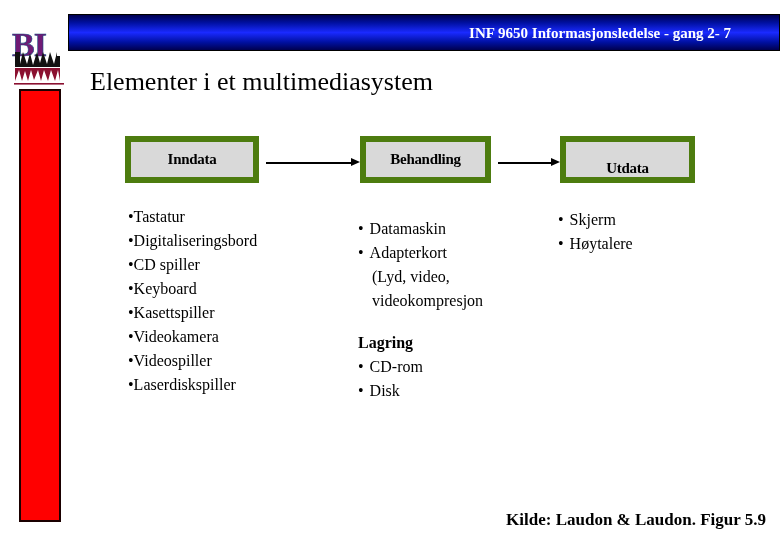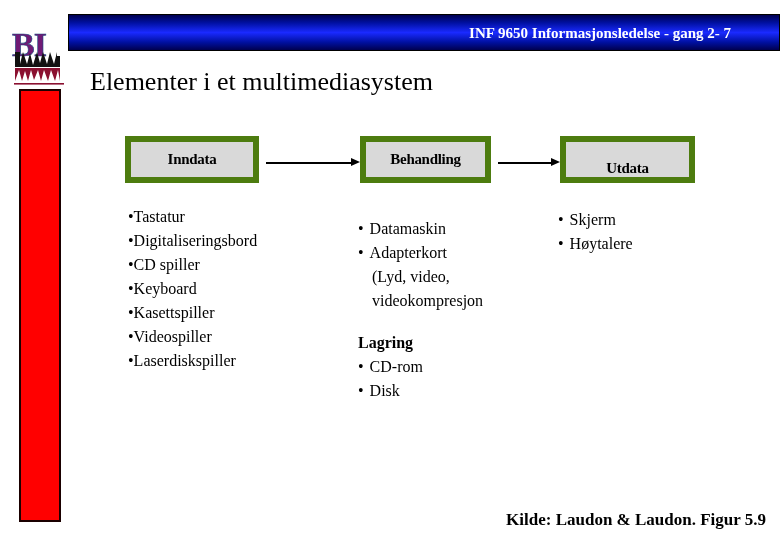--- a/index.html
+++ b/index.html
@@ -242,20 +242,21 @@
 <div class="flow-box" id="box-utdata">
   <span class="flow-box-label">Utdata</span>
 </div>
 
 <div class="col" id="col-input">
   <div class="bullet-line"><span class="bul">•</span><span>Tastatur</span></div>
   <div class="bullet-line"><span class="bul">•</span><span>Digitaliseringsbord</span></div>
   <div class="bullet-line"><span class="bul">•</span><span>CD spiller</span></div>
   <div class="bullet-line"><span class="bul">•</span><span>Keyboard</span></div>
   <div class="bullet-line"><span class="bul">•</span><span>Kasettspiller</span></div>
+  <div class="bullet-line"><span class="bul">•</span><span>Videokamera</span></div>
   <div class="bullet-line"><span class="bul">•</span><span>Videospiller</span></div>
   <div class="bullet-line"><span class="bul">•</span><span>Laserdiskspiller</span></div>
 </div>
 
 <div class="col" id="col-proc">
   <div class="bullet-line"><span class="bul">•</span><span>Datamaskin</span></div>
   <div class="bullet-line"><span class="bul">•</span><span>Adapterkort</span></div>
   <div class="indent-line">(Lyd, video,</div>
   <div class="indent-line">videokompresjon</div>
 

